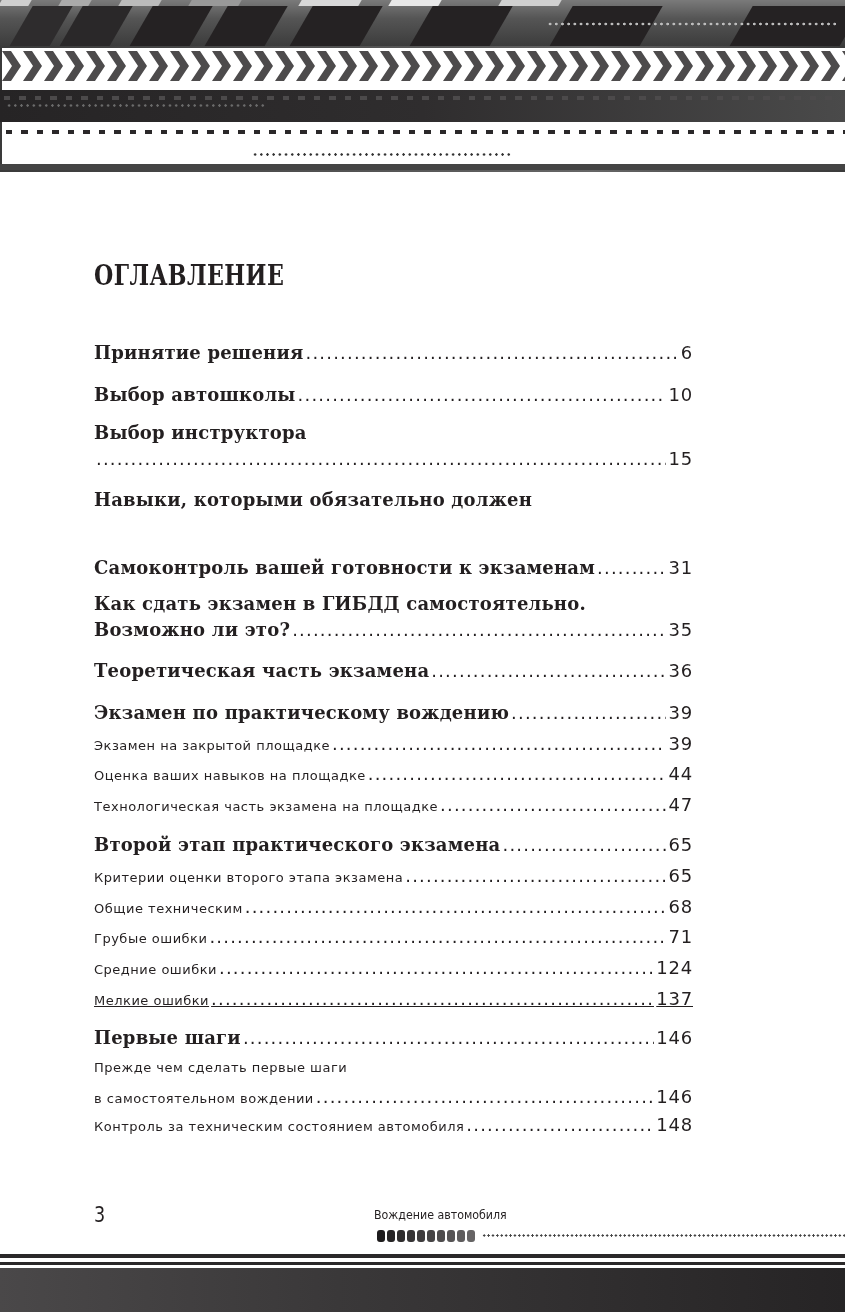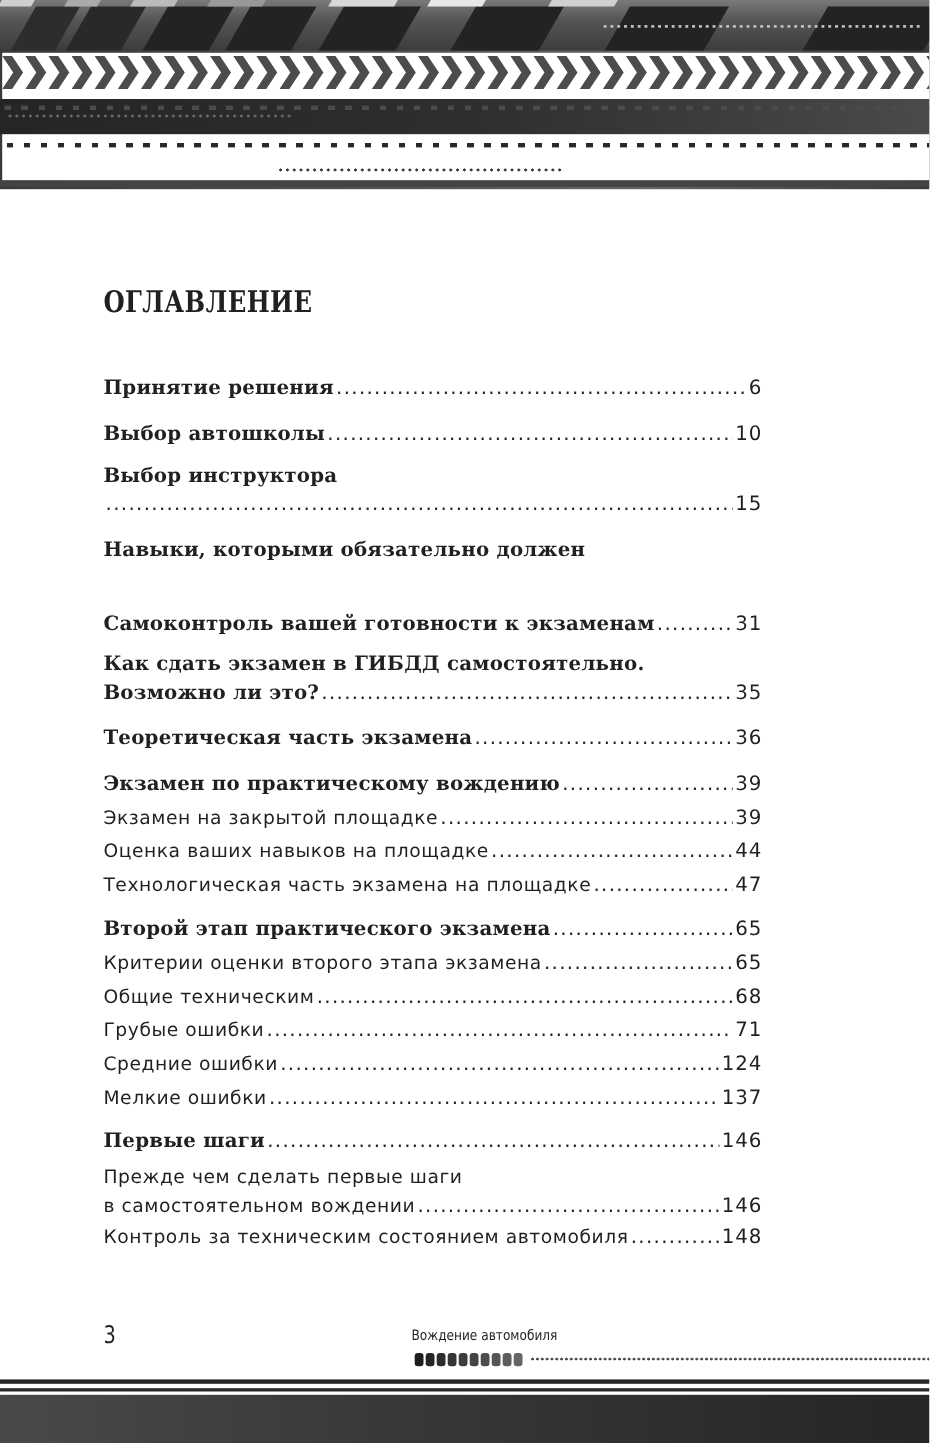--- a/index.html
+++ b/index.html
@@ -37,21 +37,21 @@
   
   .title { position:absolute; left:94px; top:260px; margin:0;
            font-family:"DejaVu Serif", serif; font-weight:bold; font-size:27px;
            letter-spacing:0.5px; color:#231f20; transform:scaleX(0.82); transform-origin:left center; }
 
   
   .toc { position:absolute; left:94px; top:342px; width:599px; }
   .entry { position:relative; }
   .line { display:flex; align-items:baseline; white-space:nowrap; }
   .lbl-bold { font-family:"DejaVu Serif", serif; font-weight:bold; font-size:18px; letter-spacing:0.2px; }
-  .lbl-norm { font-family:"DejaVu Sans", sans-serif; font-weight:normal; font-size:17px; letter-spacing:0.5px; }
+  .lbl-norm { font-family:"DejaVu Sans", sans-serif; font-weight:normal; font-size:13px; letter-spacing:0.5px; }
   .leader { flex:1; overflow:hidden; margin:0 2px; font-family:"DejaVu Sans", sans-serif; font-size:18px;
             letter-spacing:1.2px; color:#231f20; }
   .leader::before { content:"......................................................................................................................................................"; }
   .pg { font-family:"DejaVu Sans", sans-serif; font-size:18px; letter-spacing:0.8px; }
 
   
   .page-num { position:absolute; left:94px; top:1202px; font-family:"DejaVu Sans", sans-serif;
               font-size:22px; color:#231f20; transform:scaleX(0.8); transform-origin:left; }
   .running { position:absolute; left:374px; top:1207px; font-family:"DejaVu Sans", sans-serif;
              font-size:13px; color:#231f20; transform:scaleX(0.85); transform-origin:left; }
@@ -336,21 +336,21 @@
       </div>
     </div>
     <div class="entry" style="position: absolute; left: 0px; width: 599px; top: 615px;">
       <div class="line" style="height: 26px;">
         <span class="lbl-norm">Средние ошибки</span>
         <span class="leader"></span>
         <span class="pg">124</span>
       </div>
     </div>
     <div class="entry" style="position: absolute; left: 0px; width: 599px; top: 646px;">
-      <div class="line" style="height: 26px;">
+      <div class="line" style="height: 26px; text-decoration: underline;">
         <span class="lbl-norm">Мелкие ошибки</span>
         <span class="leader"></span>
         <span class="pg">137</span>
       </div>
     </div>
     <div class="entry" style="position: absolute; left: 0px; width: 599px; top: 685px;">
       <div class="line" style="height: 26px;">
         <span class="lbl-bold">Первые шаги</span>
         <span class="leader"></span>
         <span class="pg">146</span>

